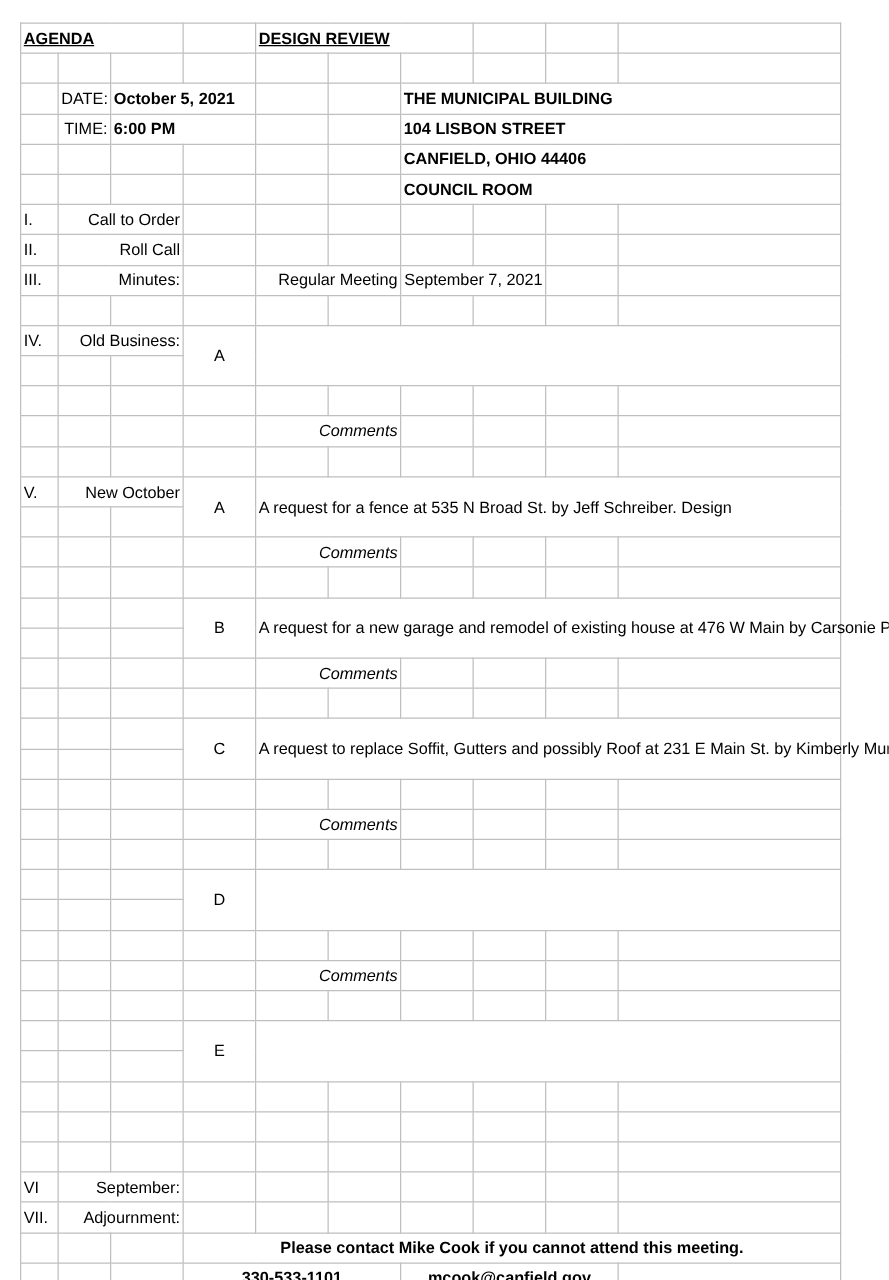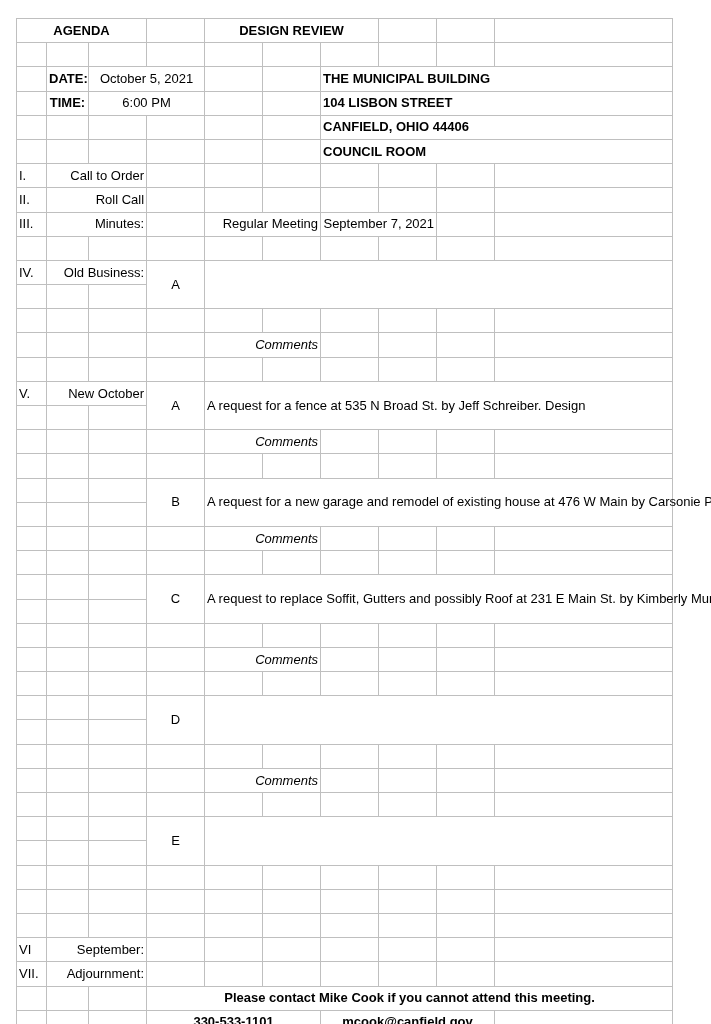--- a/index.html
+++ b/index.html
@@ -48,31 +48,31 @@
   col.c4 { width: 58px; }
   col.c5 { width: 58px; }
   col.c6 { width: 58px; }
   col.c7 { width: 58px; }
   col.c8 { width: 58px; }
   col.c9 { width: 58px; }
   col.c10 { width: 178px; }
   .ctr  { text-align: left; }
   .left { text-align: right; }
 
-  .title    { font-weight: bold; font-size: 14px; text-align: center; }
+  .title    { font-weight: bold; font-size: 14px; text-align: left; text-decoration: underline; }
   .addr     { font-weight: bold; font-size: 13.5px; }
   .romannum { font-size: 13px; text-align: left; }
   .letter   { font-size: 13.5px; text-align: center; vertical-align: middle; }
   .req      { font-size: 13px; line-height: 1.18; white-space: normal;
               vertical-align: middle; padding: 0 4px; }
   .comments { font-size: 12.5px; text-align: right; font-style: italic; }
   .footline { font-weight: bold; font-size: 14px; text-align: center; }
   .footval  { font-weight: bold; font-size: 14px; text-align: center; }
-  .datelbl  { font-weight: bold; font-size: 13.5px; text-align: center; }
-  .dateval  { font-weight: normal; font-size: 13.5px; text-align: center; }
+  .datelbl  { font-weight: normal; font-size: 13.5px; text-align: right; }
+  .dateval  { font-weight: bold; font-size: 13.5px; }
 </style>
 </head>
 <body>
 
 <div id="sheet">
 <table class="agenda">
   <colgroup>
     <col class="c1">
         <col class="c2">
         <col class="c3">

